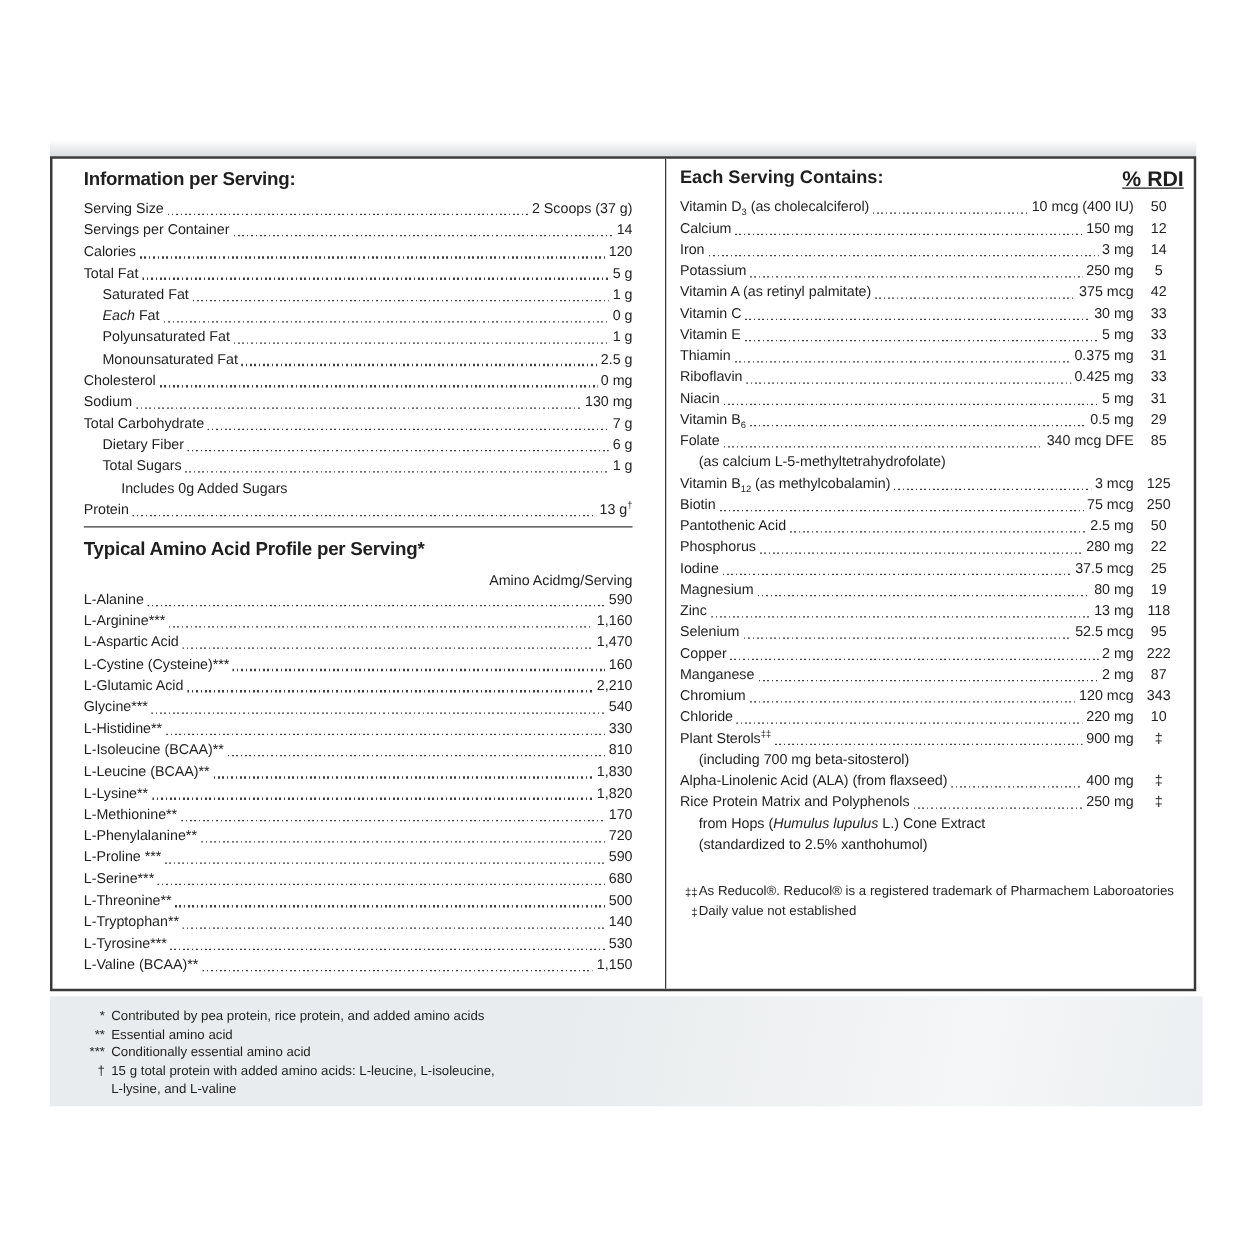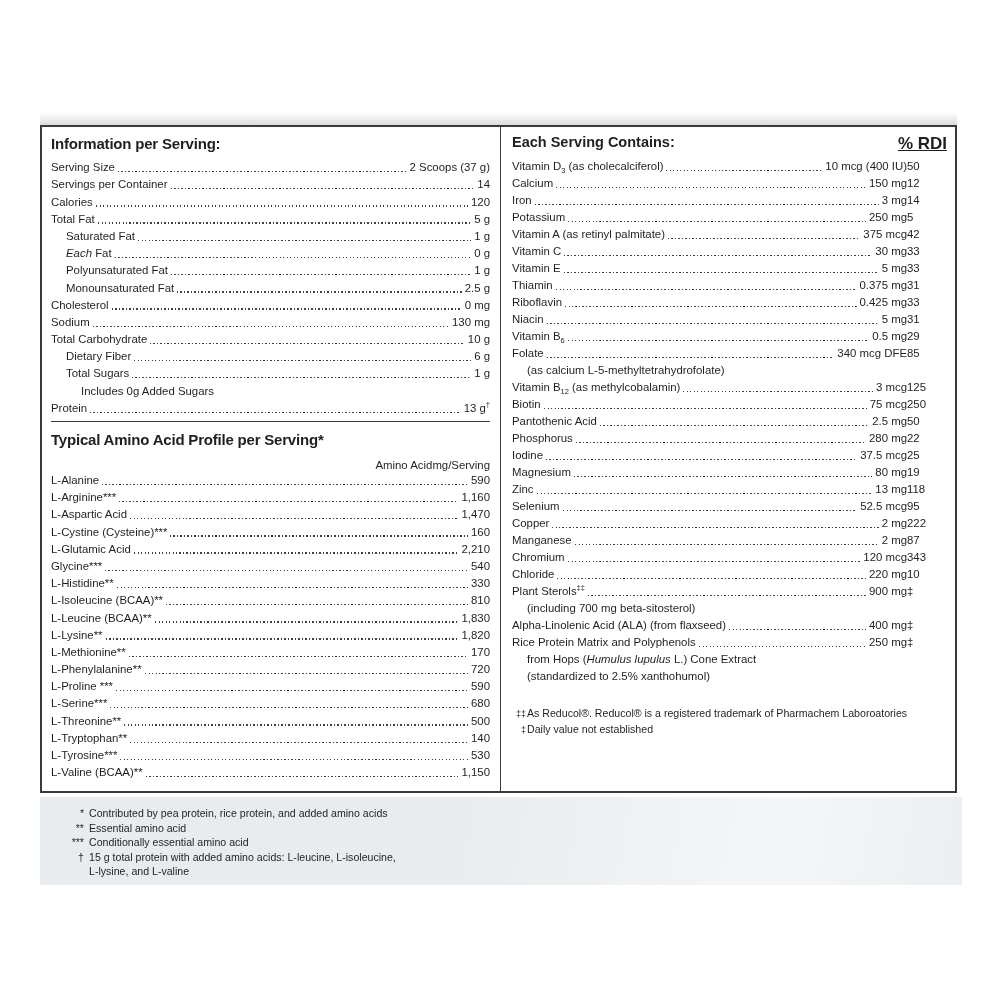--- a/index.html
+++ b/index.html
@@ -2,41 +2,41 @@
 <html><head>
 <meta charset="utf-8">
 <style>
   html,body{margin:0;padding:0;background:#ffffff;}
   .page{position:relative;width:1000px;height:1000px;background:#ffffff;
         font-family:"Liberation Sans","DejaVu Sans",sans-serif;color:#1f1f1f;overflow:hidden;}
   .top-shade{position:absolute;left:40px;width:917px;top:112px;height:13px;
         background:linear-gradient(to bottom,#ffffff,#d9dcde);}
   .label-box{position:absolute;left:40px;top:125px;width:917px;height:668px;
         border:2px solid #3a3a3a;box-sizing:border-box;display:flex;background:#fff;}
-  .col{box-sizing:border-box;}
+  .col{box-sizing:border-box;margin-left:16px;}
   .col-left{width:458px;padding:7px 10px 0 9px;}
   .col-right{flex:1;border-left:1.5px solid #3a3a3a;padding:7px 8px 0 11px;}
   .ttl{font-size:15px;font-weight:bold;line-height:20px;letter-spacing:-0.2px;}
   .sub-ttl-row{display:flex;justify-content:space-between;height:19px;}
   .sub-ttl{font-size:14.5px;font-weight:bold;}
   .pct-hdr{font-size:17px;font-weight:bold;text-decoration:underline;}
   .rows{margin-top:4px;}
   .row{display:flex;align-items:flex-end;height:17.2px;font-size:11.4px;line-height:15px;white-space:pre;}
   .col-right .row{height:17px;}
   .row.ind1{padding-left:15px;}
   .row.ind2{padding-left:30px;}
   .lbl{flex:0 0 auto;}
   .lbl i{font-style:italic;}
   .lbl sub{font-size:7.5px;line-height:0;}
   .lbl sup,.val sup{font-size:7.5px;line-height:0;}
   .leader{flex:1 1 auto;height:1.3px;margin:0 3px 3px 3px;
         background:repeating-linear-gradient(to right,#3f3f3f 0 1.3px,transparent 1.3px 3.5px);}
   .row.cont .leader{background:none;}
   .val,.amt{flex:0 0 auto;text-align:right;}
-  .pct{flex:0 0 auto;width:40px;text-align:left;}
+  .pct{flex:0 0 auto;width:40px;text-align:center;}
   .sect-divider{border-top:1.5px solid #3a3a3a;margin:5px 0 0 0;}
   .amino-ttl{margin-top:8px;}
   .amino-hdr{display:flex;justify-content:flex-end;align-items:flex-end;height:21px;
         font-size:11.4px;}
   .rfoot{margin-top:22px;font-size:10.6px;line-height:15px;}
   .fn-line{display:flex;}
   .fn-mark{flex:0 0 14px;text-align:right;font-size:9px;padding-top:1px;}
   .fn-text{padding-left:1px;}
   .bottom-band{position:absolute;left:40px;top:797px;width:922px;height:88px;
         background:linear-gradient(100deg,#e9ecee 45%,#f4f6f7 80%,#eceff1);
@@ -114,21 +114,21 @@
 
           <div class="row">
             <span class="lbl"><span>Sodium</span><i></i><sub></sub><span></span><sup></sup></span>
             <span class="leader"></span>
             <span class="val"><span>130 mg</span><sup></sup></span>
           </div>
 
           <div class="row">
             <span class="lbl"><span>Total Carbohydrate</span><i></i><sub></sub><span></span><sup></sup></span>
             <span class="leader"></span>
-            <span class="val"><span>10 g</span><sup></sup></span>
+            <span class="val"><span>7 g</span><sup></sup></span>
           </div>
 
           <div class="row ind1">
             <span class="lbl"><span>Dietary Fiber</span><i></i><sub></sub><span></span><sup></sup></span>
             <span class="leader"></span>
             <span class="val"><span>6 g</span><sup></sup></span>
           </div>
 
           <div class="row ind1">
             <span class="lbl"><span>Total Sugars</span><i></i><sub></sub><span></span><sup></sup></span>

